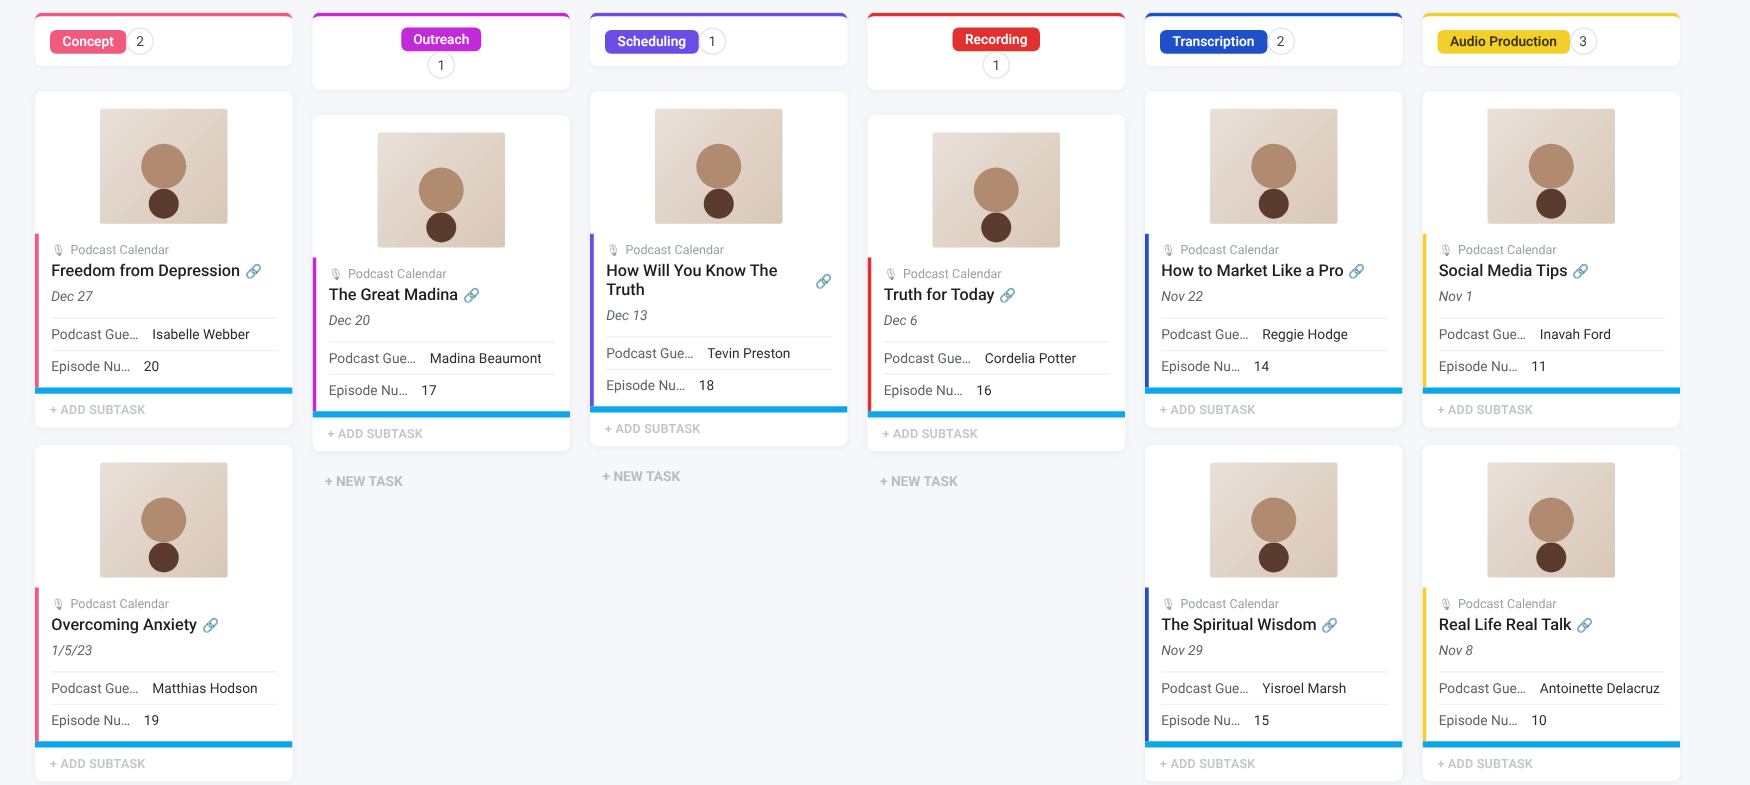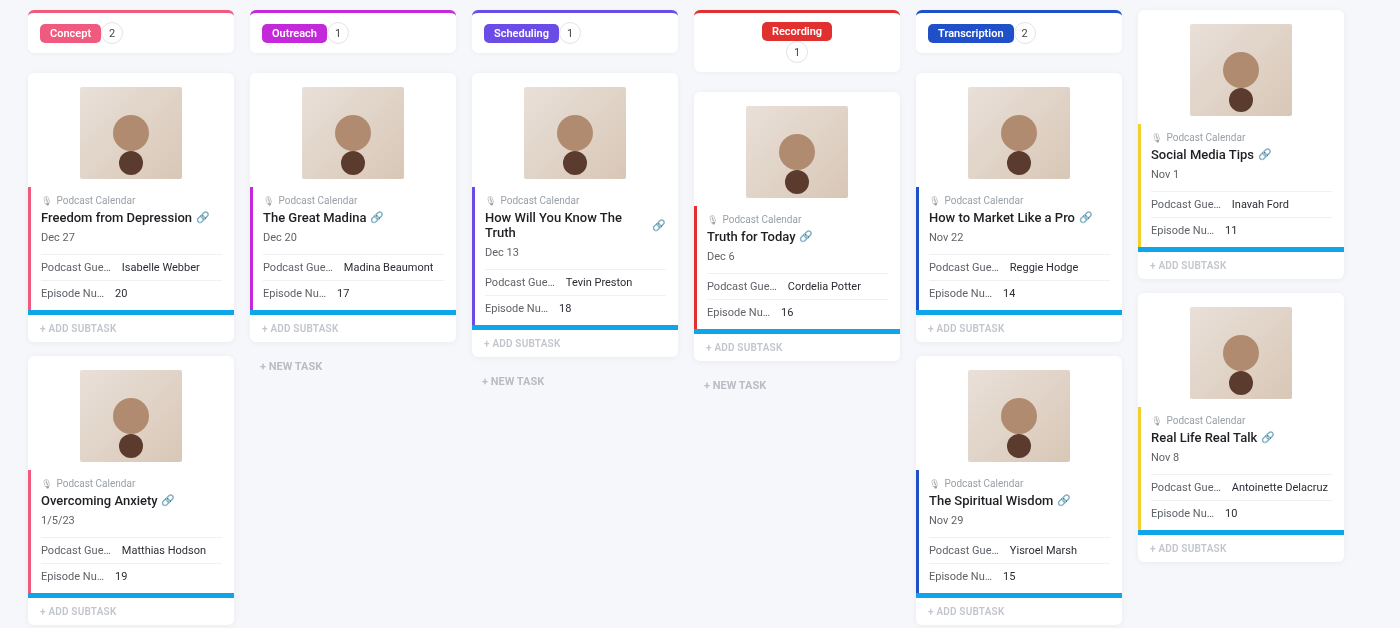--- a/index.html
+++ b/index.html
@@ -108,20 +108,21 @@
   }
   .attach {
     font-size: 11px;
     color: #c0c3c8;
   }
   .card-date {
     font-size: 11px;
     color: #5f6368;
     margin-top: 6px;
     margin-bottom: 10px;
+    font-style: italic;
   }
   .field-row {
     display: flex;
     align-items: center;
     gap: 11px;
     padding: 6px 0;
     border-top: 1px solid #eef0f3;
     font-size: 11px;
   }
   .field-label {
@@ -212,21 +213,21 @@
           </div>
           <div class="field-row">
             <span class="field-label">Episode Nu…</span>
             <span class="field-val">19</span>
           </div>
         </div>
         <div class="add-subtask">+ ADD SUBTASK</div>
       </div>
     </div>
     <div class="column">
-      <div class="col-header" style="border-top-color: rgb(195, 40, 217);">
+      <div class="col-header" style="border-top-color: rgb(195, 40, 217); flex-direction: column;">
         <span class="badge" style="background: rgb(195, 40, 217); color: rgb(255, 255, 255);">Outreach</span>
         <span class="count">1</span>
       </div>
       <div class="card">
         <div class="thumb-wrap">
           <div class="thumb">
             <div class="person"></div>
           </div>
         </div>
         <div class="card-body" style="border-left-color: rgb(195, 40, 217);">
@@ -374,20 +375,24 @@
           </div>
           <div class="field-row">
             <span class="field-label">Episode Nu…</span>
             <span class="field-val">15</span>
           </div>
         </div>
         <div class="add-subtask">+ ADD SUBTASK</div>
       </div>
     </div>
     <div class="column">
+      <div class="col-header" style="border-top-color: rgb(242, 207, 42);">
+        <span class="badge" style="background: rgb(242, 207, 42); color: rgb(58, 50, 0);">Audio Production</span>
+        <span class="count">3</span>
+      </div>
       <div class="card">
         <div class="thumb-wrap">
           <div class="thumb">
             <div class="person"></div>
           </div>
         </div>
         <div class="card-body" style="border-left-color: rgb(242, 207, 42);">
           <div class="list-label">
             <span class="mic-icon">🎙</span>
             <span>Podcast Calendar</span>

